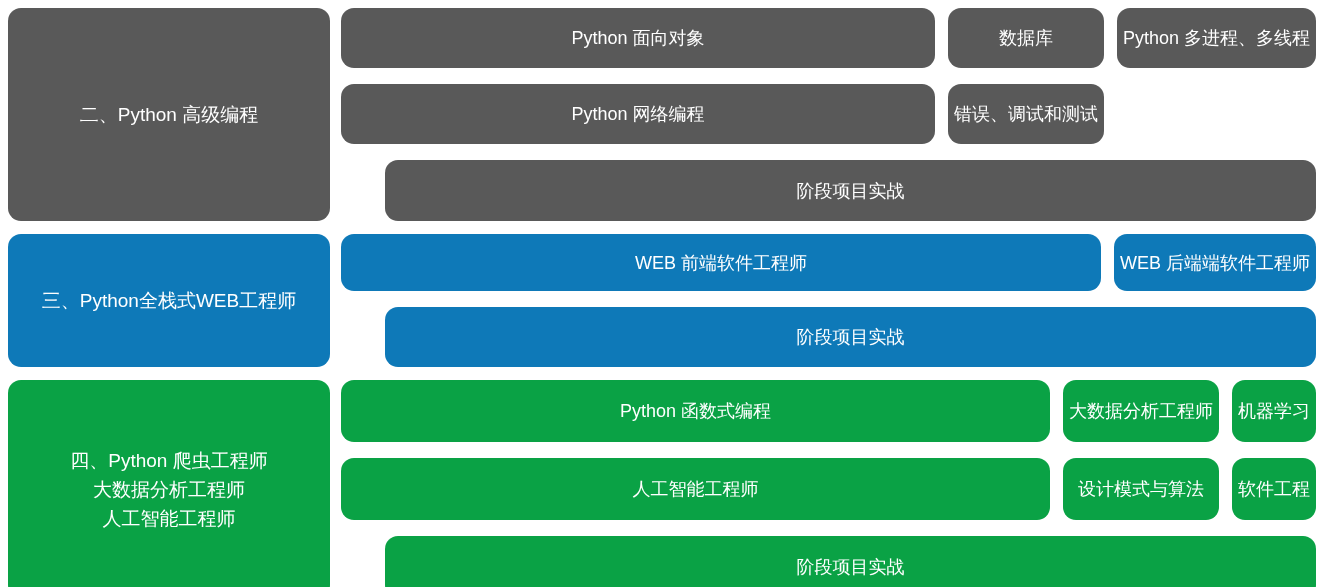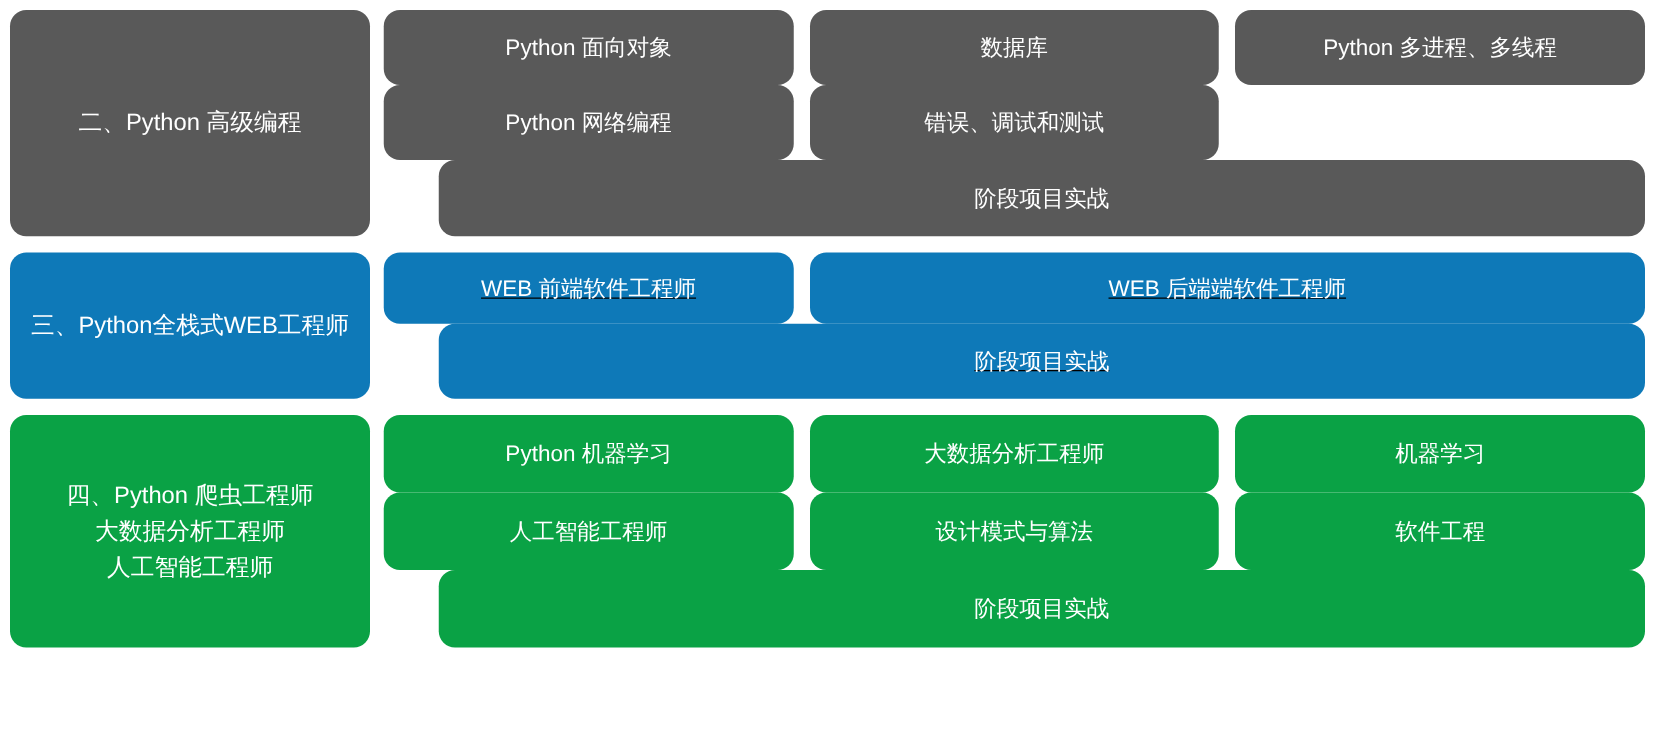--- a/index.html
+++ b/index.html
@@ -7,37 +7,37 @@
     width: 1324px; height: 587px;
     box-sizing: border-box;
     padding: 8px;
     font-family: "Liberation Sans", "DejaVu Sans", sans-serif;
     overflow: hidden;
   }
   .section { display: flex; gap: 11px; }
   .section + .section { margin-top: 13px; }
 
   .left-box {
-    width: 288px; flex: none;
+    width: 322px; flex: none;
     border-radius: 13px;
     color: #ffffff;
     display: flex; flex-direction: column;
     align-items: center; justify-content: center;
     text-align: center;
     font-size: 19px;
     line-height: 29px;
   }
   .grid {
     flex: 1;
     display: grid;
-    grid-template-columns: repeat(3, 1fr);
-    gap: 0 13px;
+    grid-template-columns: repeat(1, 1fr);
+    gap: 16px 13px;
   }
   .grid.rows-3a { grid-template-rows: 60px 60px 61px; }
-  .grid.rows-2  { grid-template-rows: 57px 60px; text-decoration: underline; }
+  .grid.rows-2  { grid-template-rows: 57px 60px; }
   .grid.rows-3b { grid-template-rows: 62px 62px 62px; }
 
   .cell {
     border-radius: 13px;
     color: #ffffff;
     display: flex; align-items: center; justify-content: center;
     text-align: center;
     font-size: 18px;
     padding: 0 6px;
   }
@@ -76,21 +76,21 @@
   </div>
 </div>
 
 <div class="section">
   <div class="left-box bg-green">
     <div>四、Python 爬虫工程师</div>
     <div>大数据分析工程师</div>
     <div>人工智能工程师</div>
   </div>
   <div class="grid rows-3b">
-    <div class="cell bg-green">Python 机器学习</div>
+    <div class="cell bg-green">Python 函数式编程</div>
     <div class="cell bg-green">大数据分析工程师</div>
     <div class="cell bg-green">机器学习</div>
     <div class="cell bg-green">人工智能工程师</div>
     <div class="cell bg-green">设计模式与算法</div>
     <div class="cell bg-green">软件工程</div>
     <div class="cell bg-green span3">阶段项目实战</div>
   </div>
 </div>
 
 </body></html>

